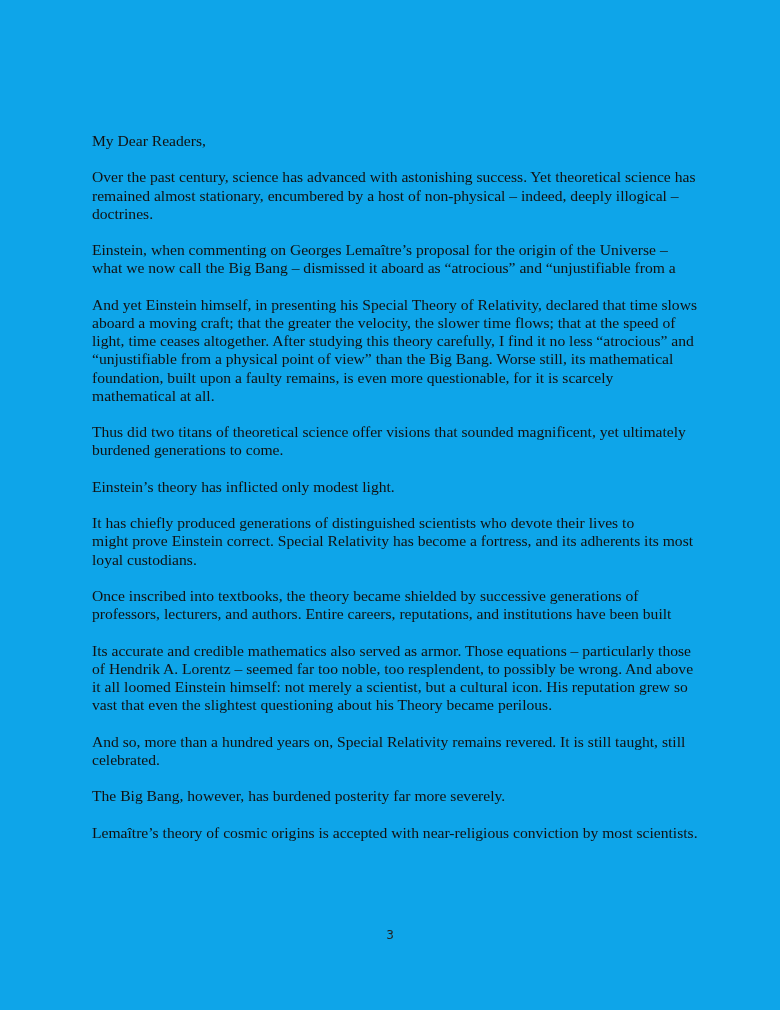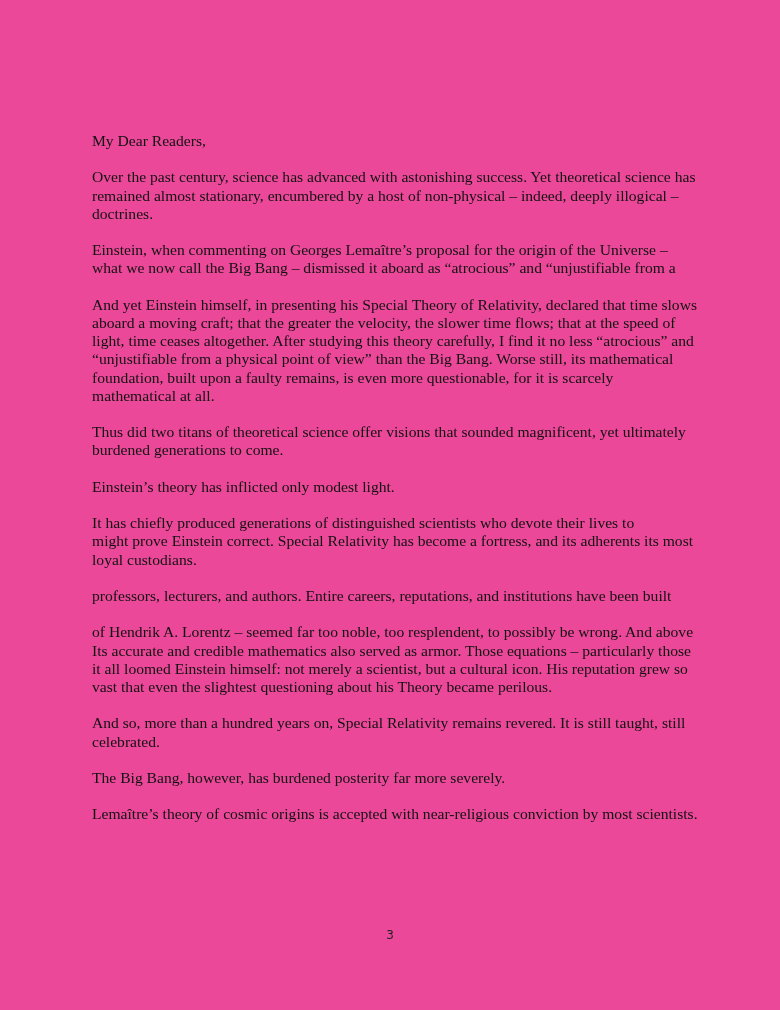--- a/index.html
+++ b/index.html
@@ -1,19 +1,19 @@
 <!DOCTYPE html>
 <html><head>
   <meta charset="utf-8">
   <style>
     html, body { margin: 0; padding: 0; background: #ffffff; }
     body { width: 780px; height: 1010px; position: relative; overflow: hidden; }
     .page {
       position: absolute; left: 0; top: 0; width: 780px; height: 1010px;
-      background: #ec4899;
+      background: #0ea5e9;
     }
     .text-block {
       position: absolute; left: 92px; top: 132px; width: 600px;
       font-family: "Liberation Serif", "DejaVu Serif", serif;
       font-size: 15.6px; line-height: 18.2px; color: #111111;
     }
     .para { margin: 0 0 18.2px 0; }
     .line { display: block; white-space: nowrap; }
     .page-number {
       position: absolute; left: 0; width: 780px; top: 928px; text-align: center;
@@ -53,25 +53,26 @@
         </p>
         <p class="para">
           <span class="line">Einstein’s theory has inflicted only modest light.</span>
         </p>
         <p class="para">
           <span class="line">It has chiefly produced generations of distinguished scientists who devote their lives to</span>
           <span class="line">might prove Einstein correct. Special Relativity has become a fortress, and its adherents its most</span>
           <span class="line">loyal custodians.</span>
         </p>
         <p class="para">
+          <span class="line">Once inscribed into textbooks, the theory became shielded by successive generations of</span>
           <span class="line">professors, lecturers, and authors. Entire careers, reputations, and institutions have been built</span>
         </p>
         <p class="para">
+          <span class="line">Its accurate and credible mathematics also served as armor. Those equations – particularly those</span>
           <span class="line">of Hendrik A. Lorentz – seemed far too noble, too resplendent, to possibly be wrong. And above</span>
-          <span class="line">Its accurate and credible mathematics also served as armor. Those equations – particularly those</span>
           <span class="line">it all loomed Einstein himself: not merely a scientist, but a cultural icon. His reputation grew so</span>
           <span class="line">vast that even the slightest questioning about his Theory became perilous.</span>
         </p>
         <p class="para">
           <span class="line">And so, more than a hundred years on, Special Relativity remains revered. It is still taught, still</span>
           <span class="line">celebrated.</span>
         </p>
         <p class="para">
           <span class="line">The Big Bang, however, has burdened posterity far more severely.</span>
         </p>

